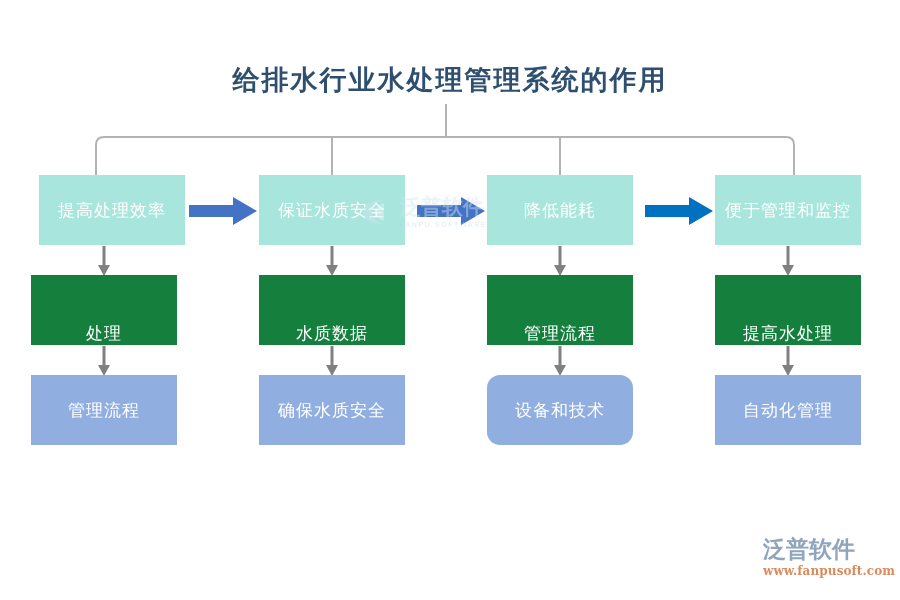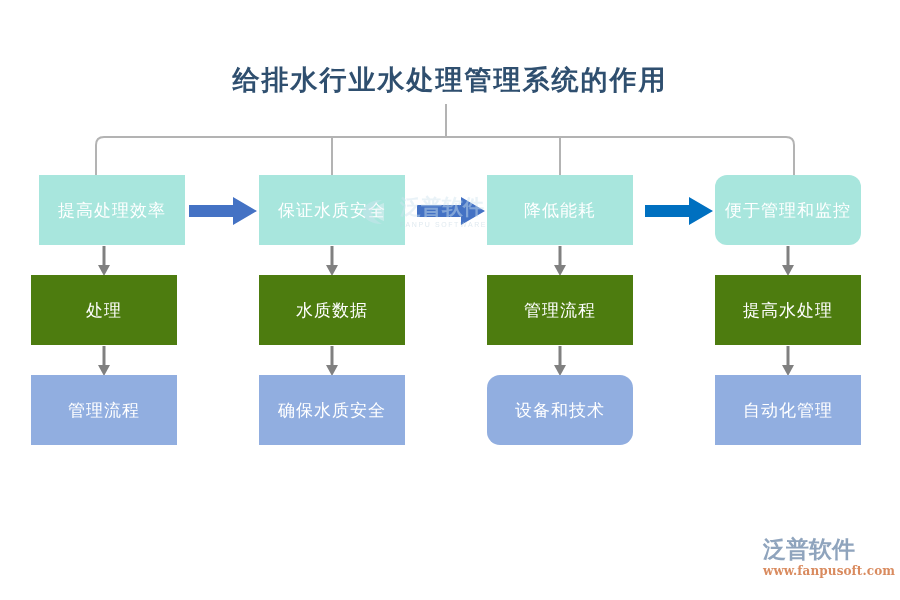--- a/index.html
+++ b/index.html
@@ -52,21 +52,21 @@
     display: flex;
     align-items: center;
     justify-content: center;
     color: #ffffff;
     font-size: 17px;
     letter-spacing: 1px;
     white-space: nowrap;
     font-family: "DejaVu Sans", "Liberation Sans", sans-serif;
   }
   .node.tier1 { background: #a8e6dd; }
-  .node.tier2 { background: #4d7c0f; }
+  .node.tier2 { background: #15803d; align-items: flex-end; }
   .node.tier3 { background: #91aee0; }
 
   
   .flow-arrow {
     position: absolute;
     top: 196px;
     width: 68px;
     height: 30px;
   }
 
@@ -191,21 +191,21 @@
 
   <div class="node tier1" style="left:31px;  top:175px;margin-left:8px;">
       <span>提高处理效率</span>
     </div>
   <div class="node tier1" style="left:259px; top:175px;">
       <span>保证水质安全</span>
     </div>
   <div class="node tier1" style="left:487px; top:175px;">
       <span>降低能耗</span>
     </div>
-  <div class="node tier1" style="left:715px; top:175px;border-radius:12px;">
+  <div class="node tier1" style="left:715px; top:175px;">
       <span>便于管理和监控</span>
     </div>
 
   <div class="node tier2" style="left:31px;  top:275px;">
       <span>处理</span>
     </div>
   <div class="node tier2" style="left:487px; top:275px;">
       <span>管理流程</span>
     </div>
   <div class="node tier2" style="left:259px; top:275px;">

